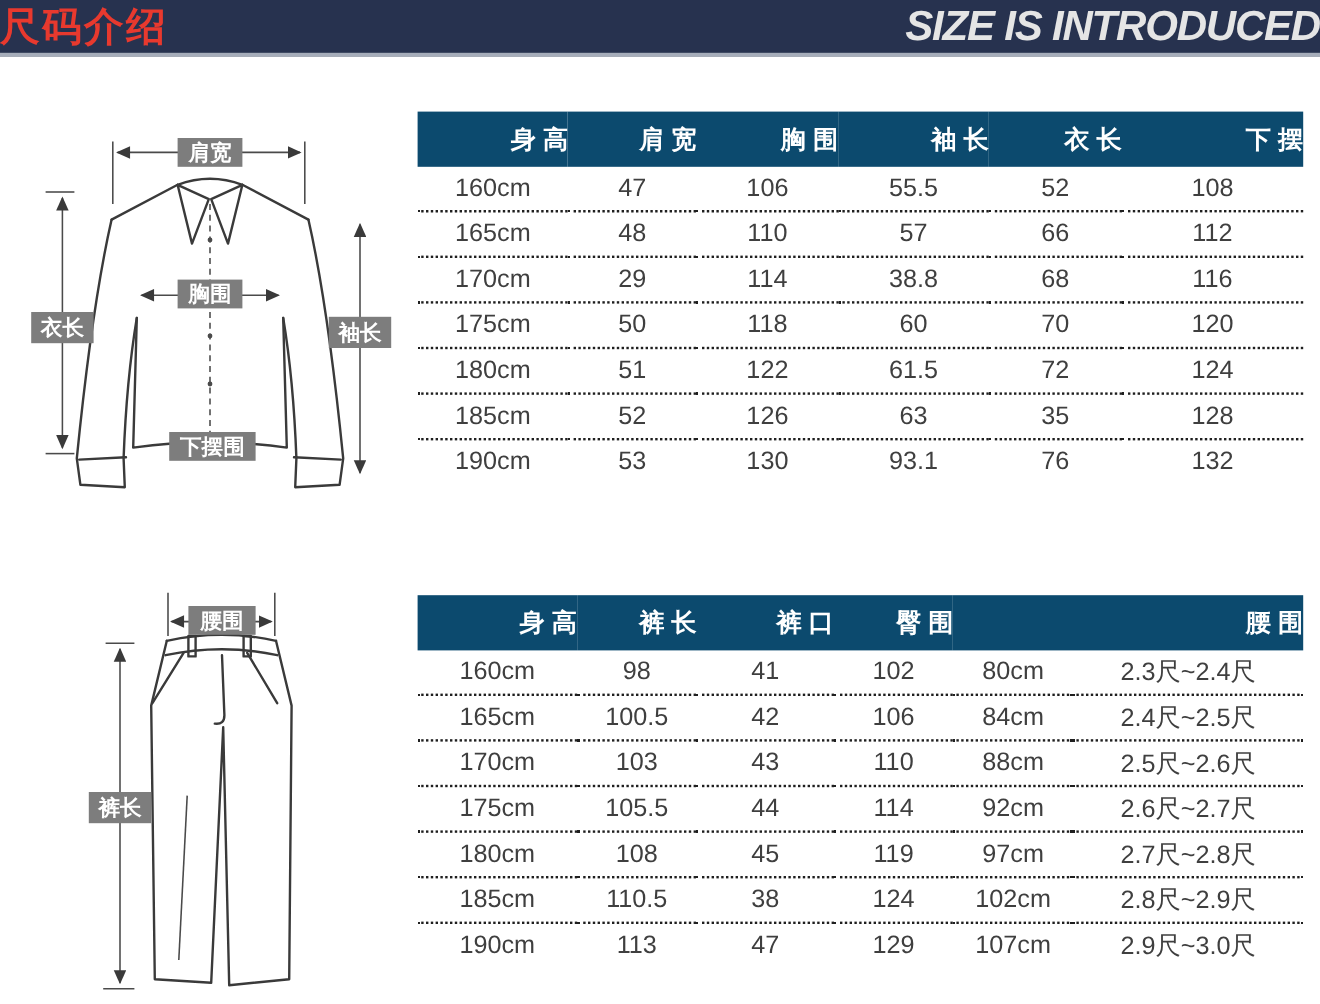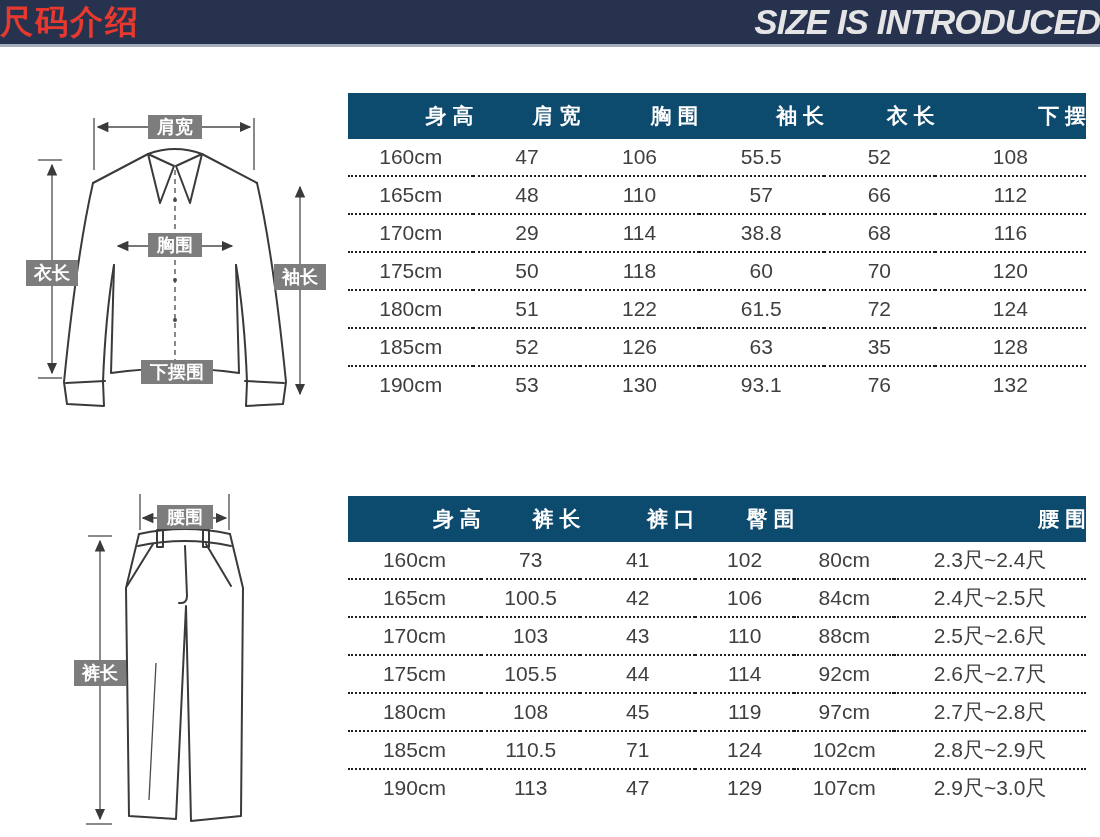--- a/index.html
+++ b/index.html
@@ -234,21 +234,21 @@
       <th>身 高</th>
       <th>裤 长</th>
       <th>裤 口</th>
       <th>臀 围</th>
       <th colspan="2">腰 围</th>
     </tr>
   </thead>
   <tbody>
     <tr>
       <td>160cm</td>
-        <td>73</td>
+        <td>98</td>
         <td>41</td>
         <td>102</td>
         <td>80cm</td>
         <td>2.3尺~2.4尺</td>
     </tr>
     <tr>
       <td>165cm</td>
         <td>100.5</td>
         <td>42</td>
         <td>106</td>
@@ -275,21 +275,21 @@
       <td>180cm</td>
         <td>108</td>
         <td>45</td>
         <td>119</td>
         <td>97cm</td>
         <td>2.7尺~2.8尺</td>
     </tr>
     <tr>
       <td>185cm</td>
         <td>110.5</td>
-        <td>71</td>
+        <td>38</td>
         <td>124</td>
         <td>102cm</td>
         <td>2.8尺~2.9尺</td>
     </tr>
     <tr>
       <td>190cm</td>
         <td>113</td>
         <td>47</td>
         <td>129</td>
         <td>107cm</td>

